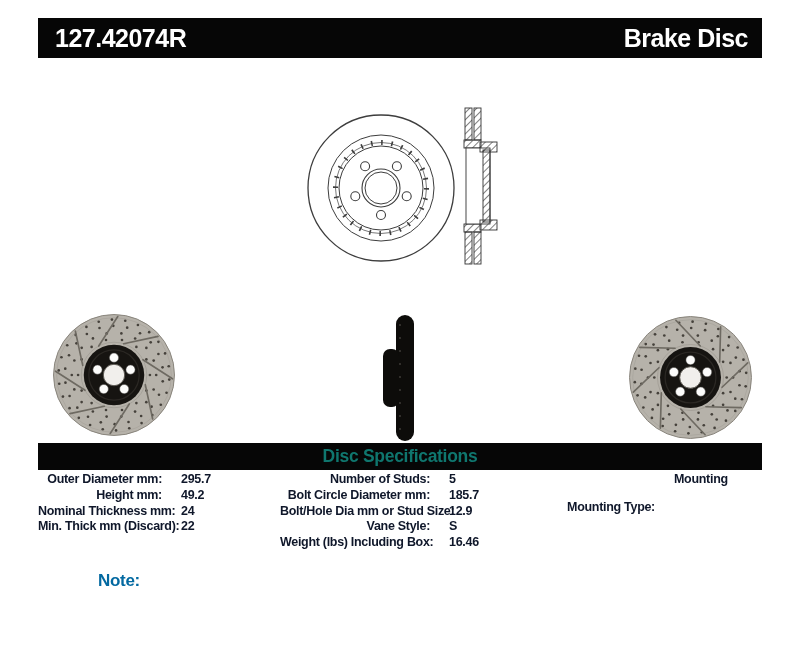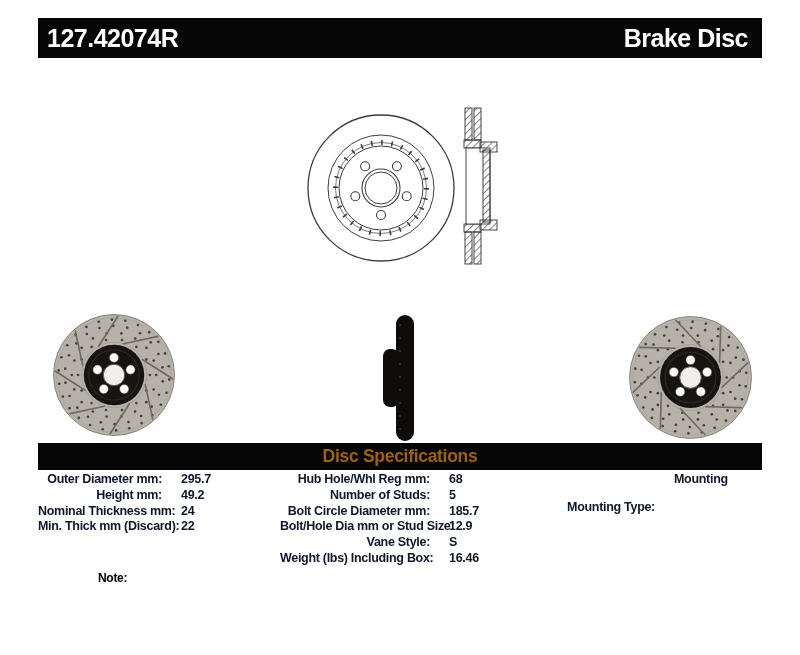--- a/index.html
+++ b/index.html
@@ -7,41 +7,41 @@
     width:800px;height:655px;position:relative;background:#ffffff;
     font-family:"Liberation Sans",sans-serif;overflow:hidden;
   }
   .abs{position:absolute;}
   
   .header-bar{
     left:38px;top:18px;width:724px;height:40px;background:#060606;
     display:flex;justify-content:space-between;align-items:center;
     color:#ffffff;font-weight:bold;font-size:25px;letter-spacing:-0.5px;
   }
-  .header-bar .pn{padding-left:9px;}
+  .header-bar .pn{padding-left:17px;}
   .header-bar .pt{padding-right:14px;}
   
   .spec-bar{
     left:38px;top:443px;width:724px;height:27px;background:#060606;
-    color:#a16207;font-weight:bold;font-size:17.5px;letter-spacing:-0.3px;
+    color:#0f766e;font-weight:bold;font-size:17.5px;letter-spacing:-0.3px;
     display:flex;justify-content:center;align-items:center;
   }
   
   .spec-col{position:absolute;top:472px;}
   .col-left{left:38px;}
   .col-mid{left:280px;}
   .col-right{left:545px;}
   .spec-row{display:flex;line-height:15.8px;font-size:12.5px;font-weight:bold;
     color:#0f172a;letter-spacing:-0.3px;white-space:nowrap;}
   .spec-label{display:inline-block;text-align:right;}
   .col-left  .spec-label{width:124px;}
   .col-mid   .spec-label{width:150px;}
   .col-right .spec-label{width:110px;margin-top:28px;}
   .spec-value{margin-left:19px;}
-  .note{left:98px;top:571px;font-size:12px;font-weight:bold;color:#000000;letter-spacing:-0.3px;}
+  .note{left:98px;top:571px;font-size:17px;font-weight:bold;color:#0369a1;letter-spacing:-0.3px;}
   svg{display:block;}
 </style>
 </head>
 <body>
 
 <div class="abs header-bar">
   <span class="pn">127.42074R</span>
   <span class="pt">Brake Disc</span>
 </div>
 
@@ -328,24 +328,20 @@
     <span class="spec-value">24</span>
   </div>
   <div class="spec-row">
     <span class="spec-label">Min. Thick mm (Discard):</span>
     <span class="spec-value">22</span>
   </div>
 </div>
 
 <div class="spec-col col-mid">
   <div class="spec-row">
-    <span class="spec-label">Hub Hole/Whl Reg mm:</span>
-    <span class="spec-value">68</span>
-  </div>
-  <div class="spec-row">
     <span class="spec-label">Number of Studs:</span>
     <span class="spec-value">5</span>
   </div>
   <div class="spec-row">
     <span class="spec-label">Bolt Circle Diameter mm:</span>
     <span class="spec-value">185.7</span>
   </div>
   <div class="spec-row">
     <span class="spec-label">Bolt/Hole Dia mm or Stud Size:</span>
     <span class="spec-value">12.9</span>

